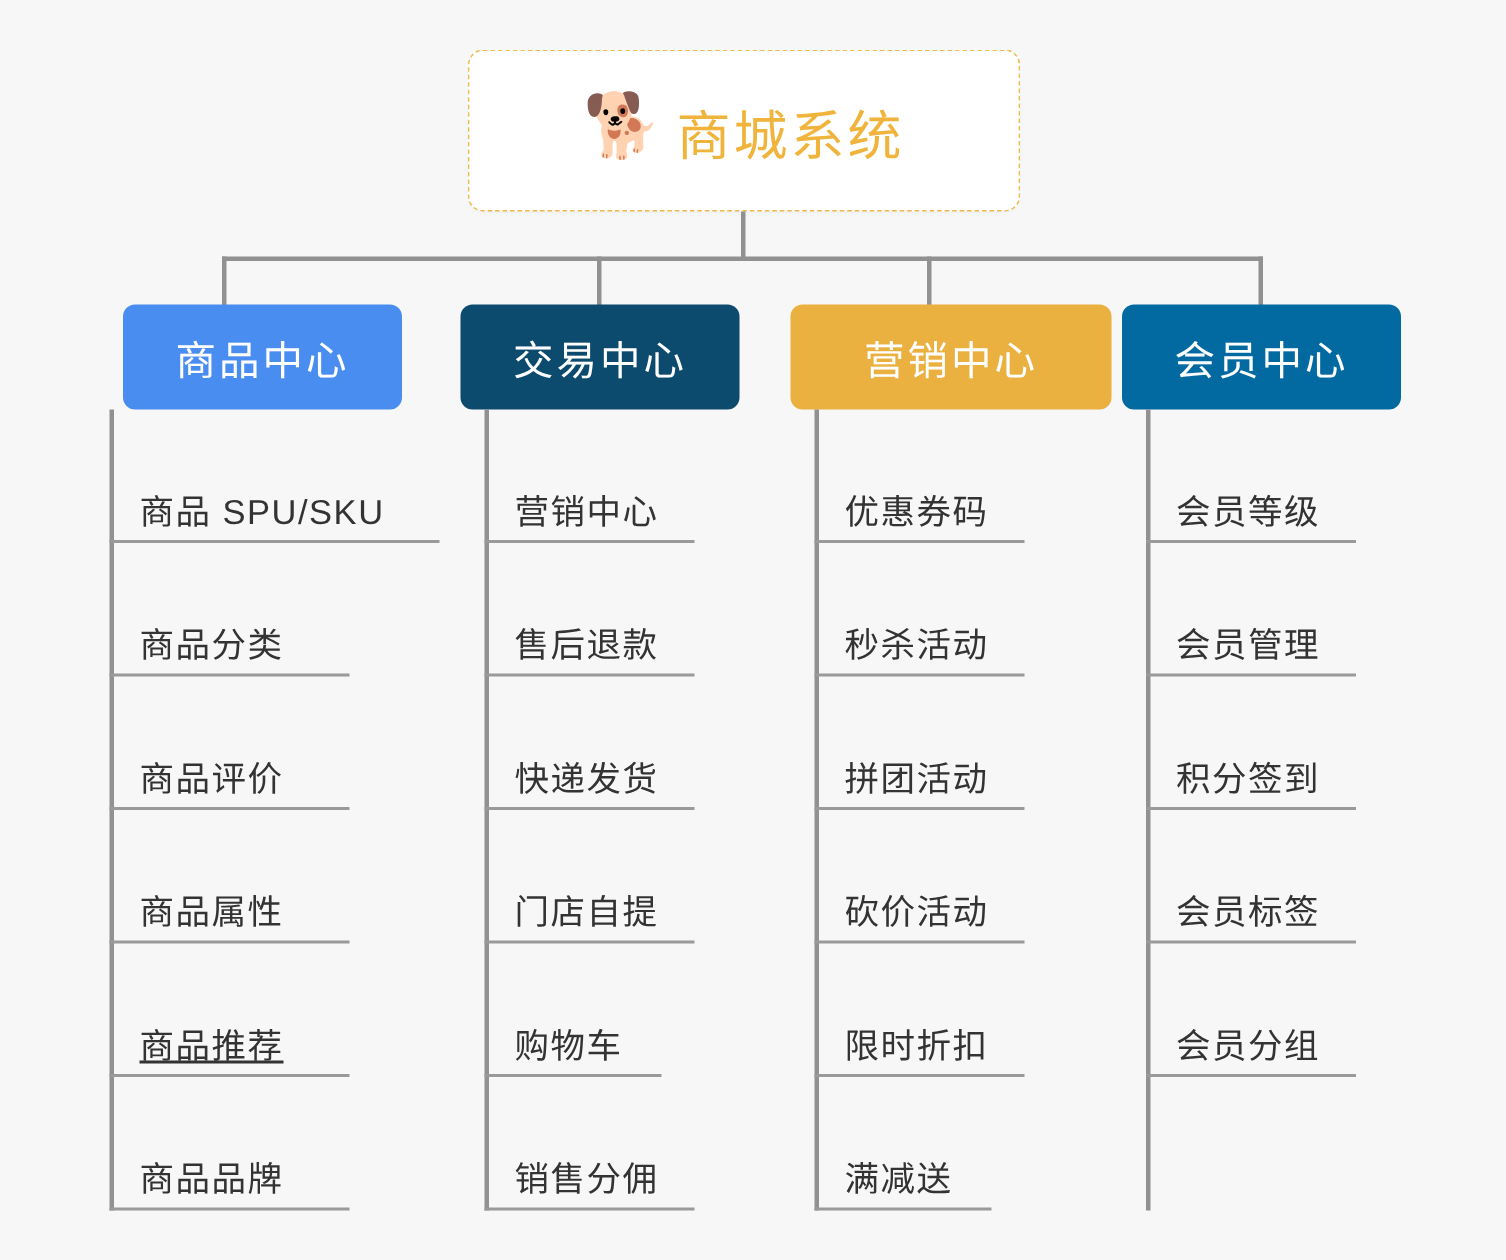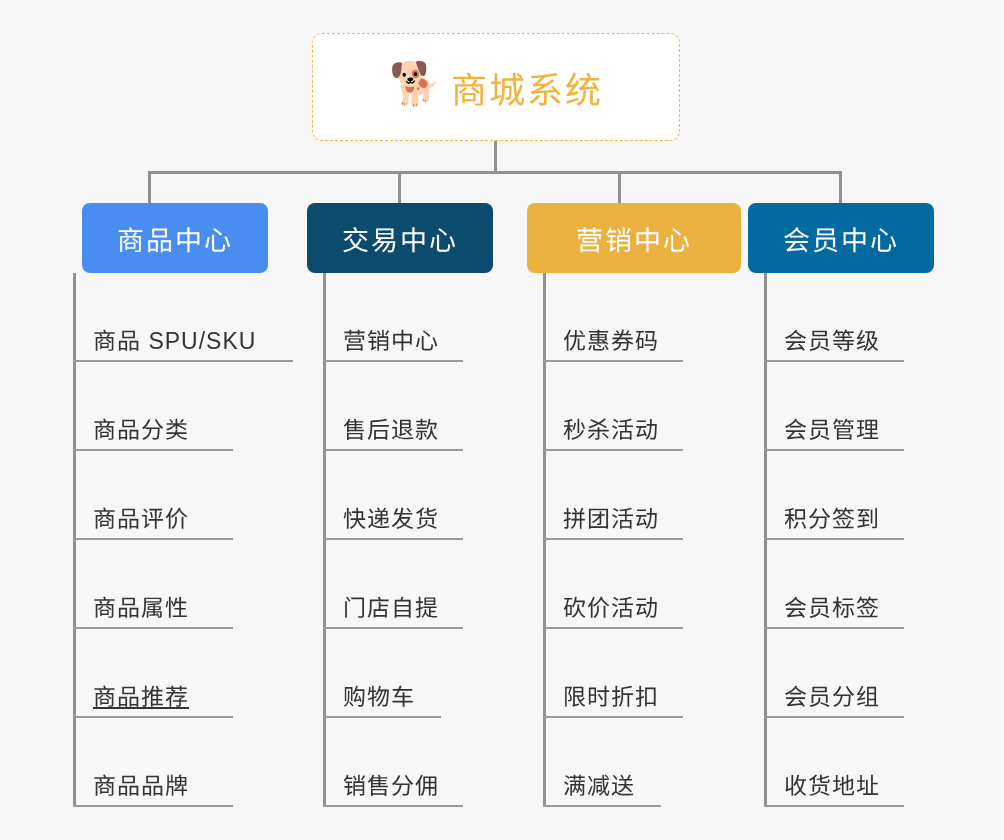--- a/index.html
+++ b/index.html
@@ -226,19 +226,16 @@
       </div>
       <div class="leaf" style="width:140px;">
         <span class="leaf-label">积分签到</span>
       </div>
       <div class="leaf" style="width:140px;">
         <span class="leaf-label">会员标签</span>
       </div>
       <div class="leaf" style="width:140px;align-items:flex-end;">
         <span class="leaf-label">会员分组</span>
       </div>
-      <div class="leaf" style="width:140px;">
-        <span class="leaf-label">收货地址</span>
-      </div>
     </div>
   </div>
 
 </div>
 
 </body></html>

